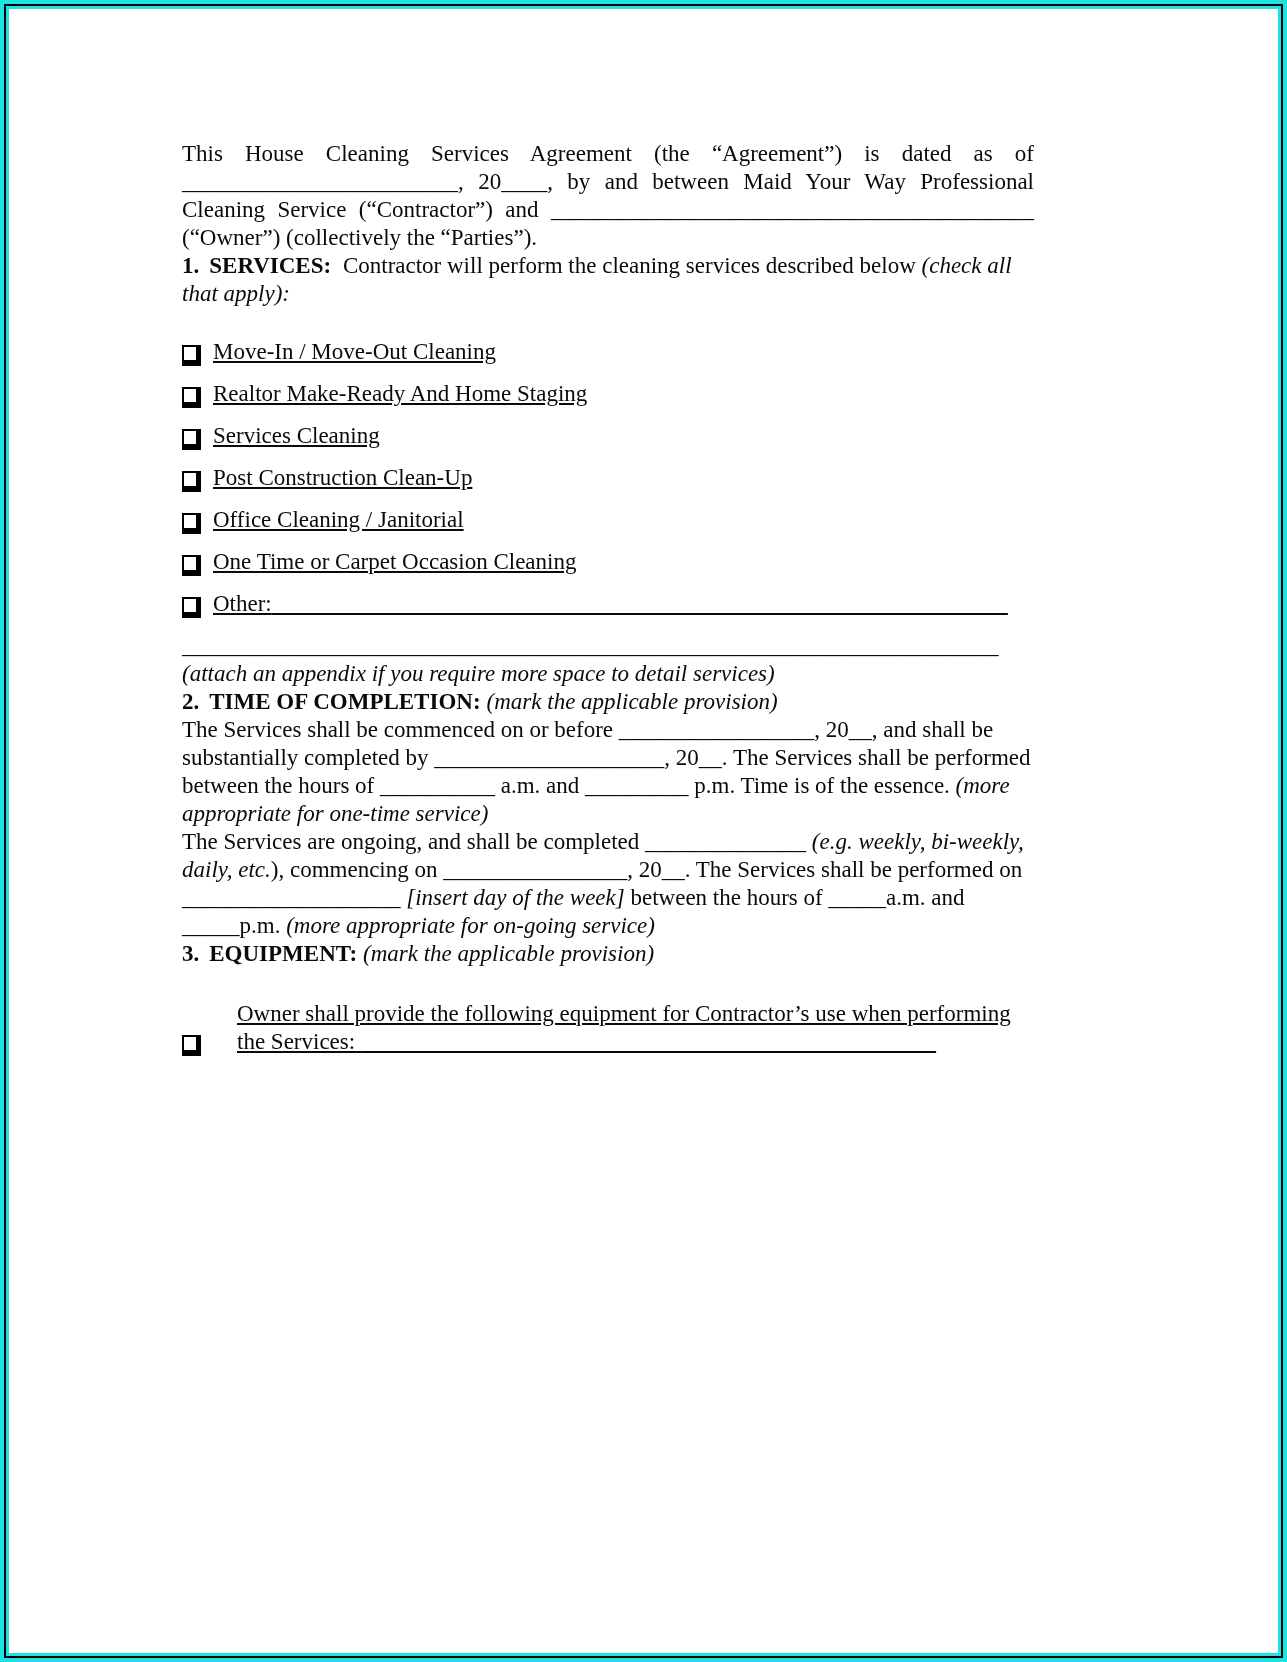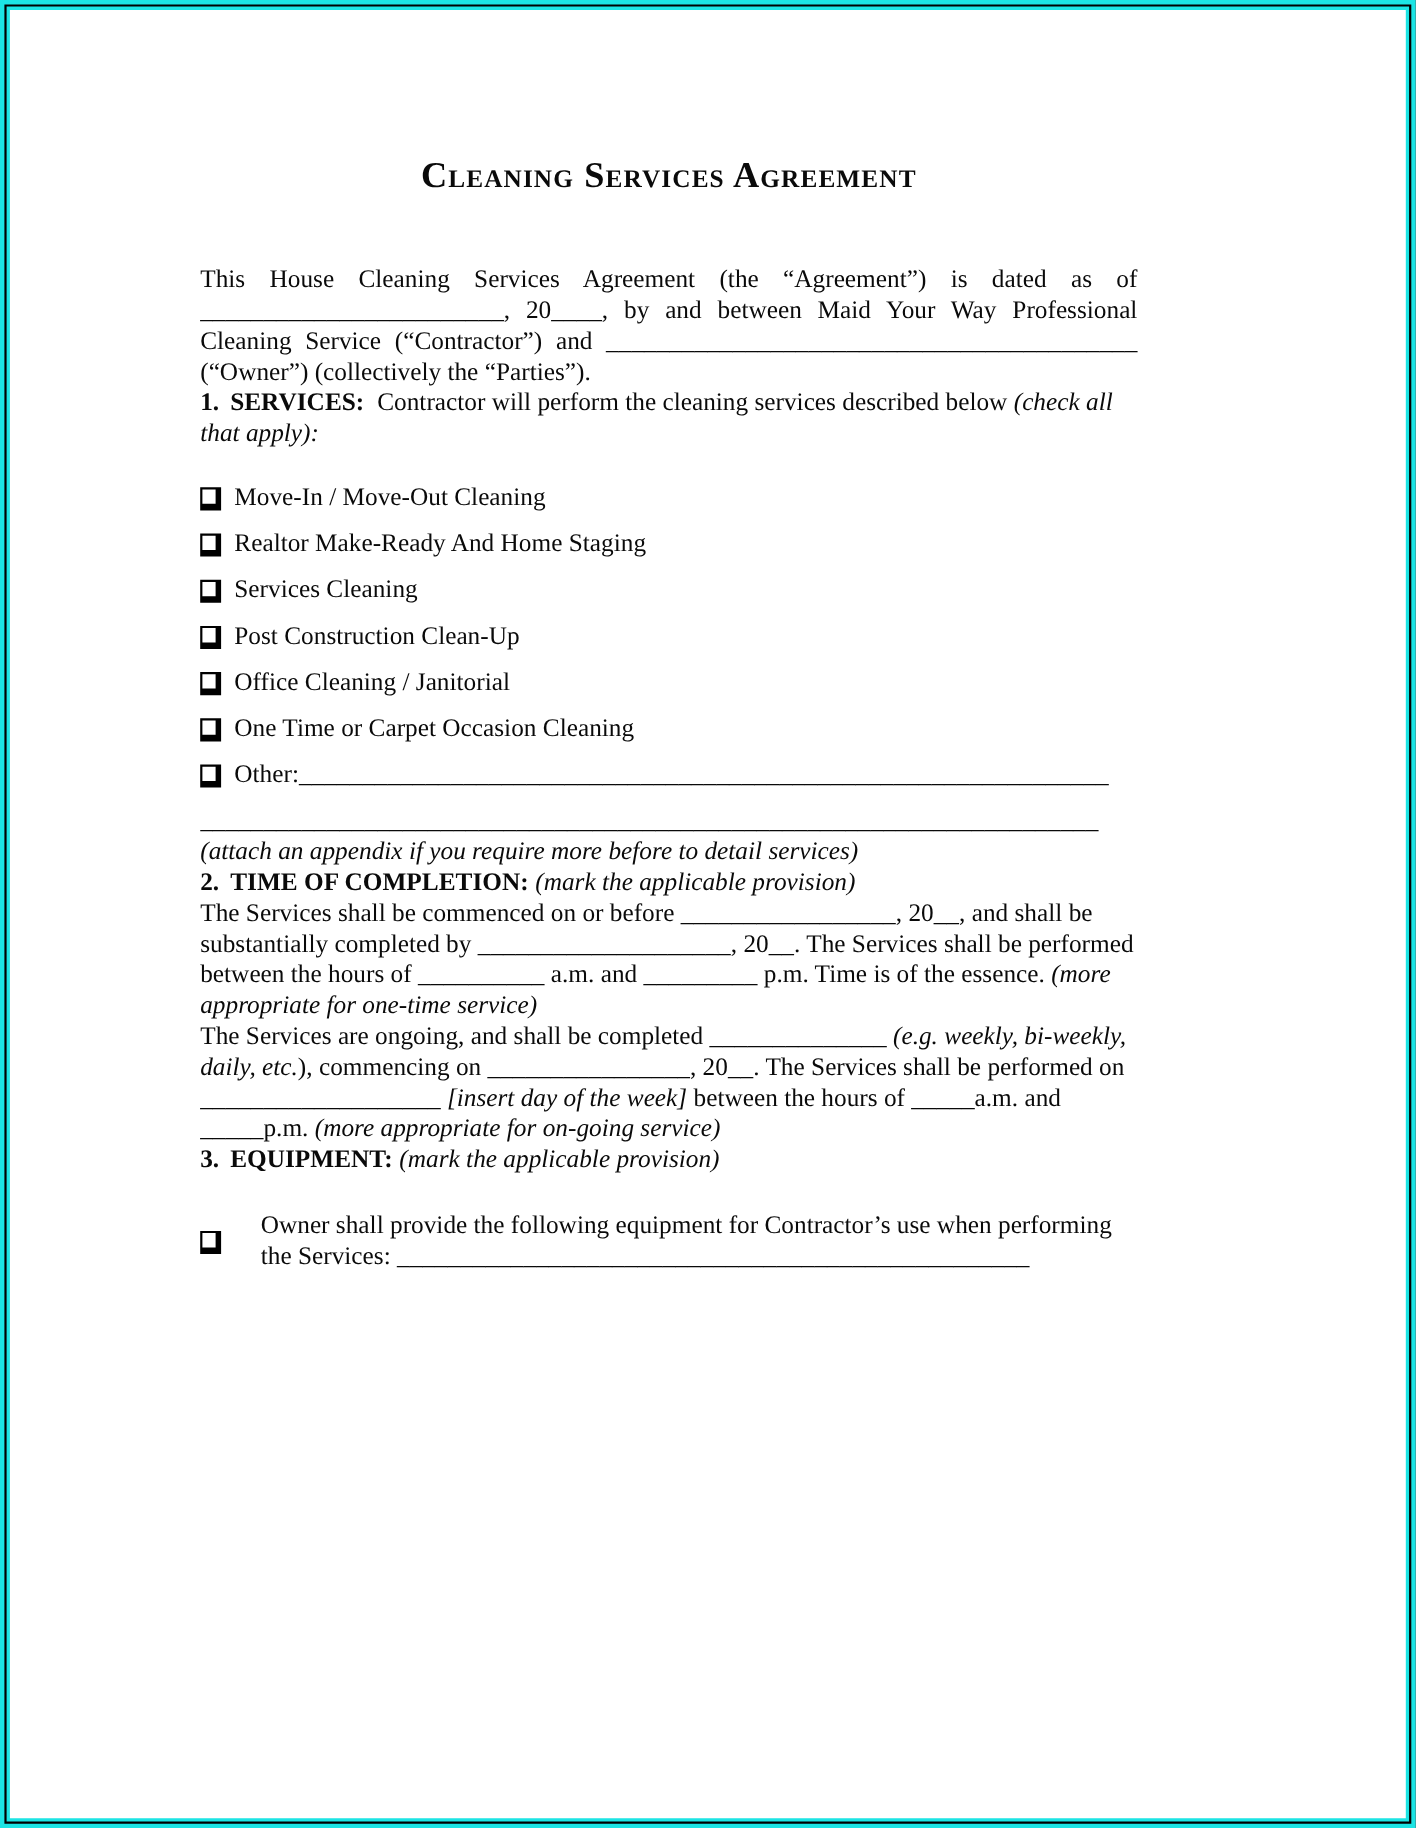--- a/index.html
+++ b/index.html
@@ -43,22 +43,23 @@
   .mb-lg { margin-bottom: 38px; }
   .mb-md { margin-bottom: 26px; }
   .b { font-weight: bold; }
   .i { font-style: italic; }
   .sec-label { margin-left: 10px; }
   .sec-body  { margin-left: 6px; }
   .sec-note  { margin-left: 6px; }
   .checklist { margin: 30px 0 0 0; }
   .check-row {
     display: flex;
-    align-items: center;
+    align-items: flex-end;
     margin-bottom: 14px;
+    text-decoration: underline;
   }
   .cbx {
     flex: 0 0 auto;
     display: inline-block;
     width: 12px;
     height: 13px;
     background: #ffffff;
     border: 2px solid #000000;
     border-right-width: 5px;
     border-bottom-width: 6px;
@@ -79,21 +80,20 @@
   .sec-head { margin-top: 28px; }
   .para-block { margin-top: 26px; }
   .equip-row { margin-top: 32px; margin-bottom: 0; gap: 24px; }
 </style>
 </head>
 <body>
 
 <div class="page">
   <div class="content">
 
-    <h1 class="doc-title">Cleaning Services Agreement</h1>
 
     <p class="para justify mb-lg">This House Cleaning Services Agreement (the “Agreement”) is dated as of ________________________, 20____, by and between Maid Your Way Professional Cleaning Service (“Contractor”) and __________________________________________ (“Owner”) (collectively the “Parties”).</p>
 
 
     <p class="para sec-head"><span class="b">1.</span><span class="b sec-label">SERVICES:</span><span class="sec-body"> Contractor will perform the cleaning services described below </span><span class="i">(check all that apply):</span></p>
 
     <div class="checklist">
 
       <div class="check-row">
         <span class="cbx"></span>
@@ -128,21 +128,21 @@
 
       <div class="check-row">
         <span class="cbx"></span>
         <span class="check-label"><span>Other:</span><span>________________________________________________________________</span></span>
       </div>
 
     </div>
 
     <p class="para blank-line after-list">_______________________________________________________________________</p>
 
-    <p class="para appendix-note">(attach an appendix if you require more before to detail services)</p>
+    <p class="para appendix-note">(attach an appendix if you require more space to detail services)</p>
 
     <p class="para sec-head"><span class="b">2.</span><span class="b sec-label">TIME OF COMPLETION:</span><span class="i sec-note">(mark the applicable provision)</span></p>
 
     <p class="para para-block"><span>The Services shall be commenced on or before _________________, 20__, and shall be substantially completed by ____________________, 20__.  The Services shall be performed between the hours of __________ a.m. and _________ p.m. Time is of the essence.  </span><span class="i">(more appropriate for one-time service)</span></p>
 
     <p class="para para-block"><span>The Services are ongoing, and shall be completed ______________ </span><span class="i">(e.g. weekly, bi-weekly, daily, etc.</span><span>), commencing on ________________, 20__.   The Services shall be performed on ___________________ </span><span class="i">[insert day of the week]</span><span> between the hours of _____a.m. and _____p.m. </span><span class="i">(more appropriate for on-going service)</span></p>
 
     <p class="para sec-head"><span class="b">3.</span><span class="b sec-label">EQUIPMENT:</span><span class="i sec-note">(mark the applicable provision)</span></p>
 
     <div class="check-row equip-row">

